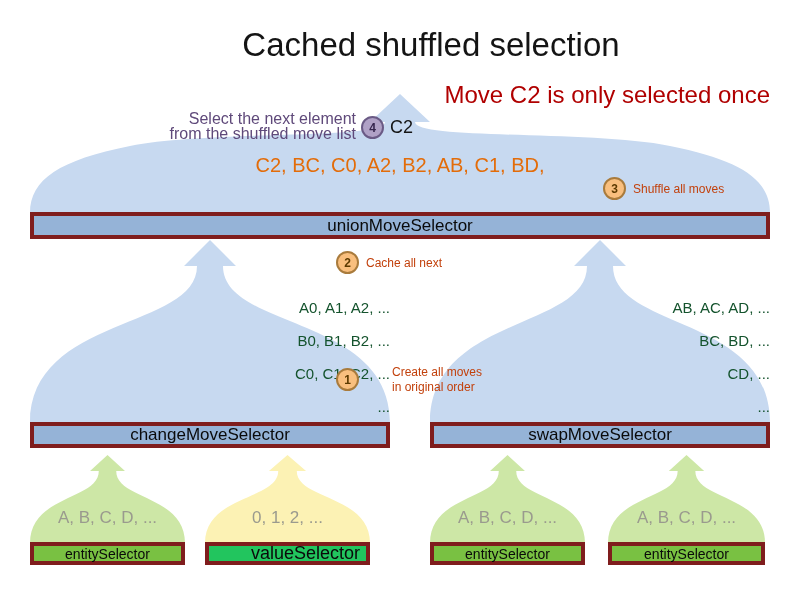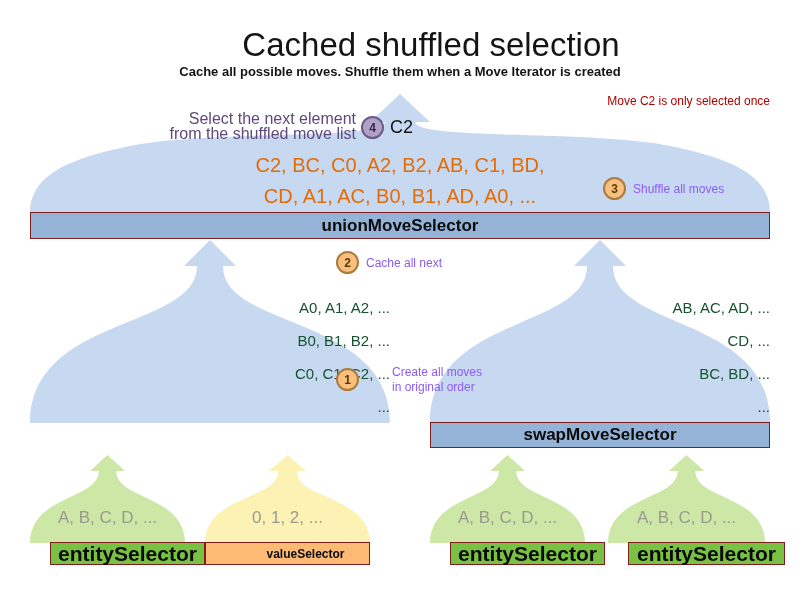--- a/index.html
+++ b/index.html
@@ -2,43 +2,43 @@
 <html><head>
 <meta charset="utf-8">
 <style>
   html,body{margin:0;padding:0;background:#fff;}
   .stage{position:relative;width:800px;height:600px;background:#ffffff;overflow:hidden;
          font-family:"Liberation Sans",sans-serif;}
   .abs{position:absolute;}
 
   .title{left:0;top:26px;width:800px;text-align:center;font-size:33px;color:#141414;padding-left:31px;}
   .subtitle{left:0;top:64px;width:800px;text-align:center;font-size:13px;font-weight:bold;color:#141414;}
-  .note{top:94px;right:30px;font-size:12px;color:#b00000;}
+  .note{top:81px;right:30px;font-size:24px;color:#b00000;}
 
   .purple-label{left:150px;top:111px;width:206px;text-align:right;font-size:16px;line-height:15px;color:#5f497a;}
 
   .badge{width:23px;height:23px;border-radius:50%;box-sizing:border-box;
          display:flex;align-items:center;justify-content:center;
          font-size:12px;font-weight:bold;}
   .badge.orange{background:#f9bf7e;border:2px solid #a97b3c;color:#5c3a00;}
   .badge.purple{background:#b0a1c6;border:2px solid #6a5a85;color:#35254d;}
 
   .output-value{left:390px;top:117px;font-size:18px;color:#141414;}
 
   .moves{left:0;width:800px;text-align:center;font-size:20px;color:#e36c09;}
   .moves.l1{top:154px;}
   .moves.l2{top:185px;}
 
-  .bar{box-sizing:border-box;border:1px solid #7f1d1d;display:flex;align-items:center;justify-content:center;
-       font-weight:bold;color:#0a0a0a;}
+  .bar{box-sizing:border-box;border:4px solid #7f1d1d;display:flex;align-items:center;justify-content:center;
+       font-weight:normal;color:#0a0a0a;}
   .bar.blue{background:#95b3d7;font-size:17px;}
-  .bar.green{background:#79c142;font-size:21px;margin-left:20px;}
-  .bar.yellow{background:#fdba74;font-size:12px;padding-left:36px;}
+  .bar.green{background:#79c142;font-size:14px;}
+  .bar.yellow{background:#22c55e;font-size:18px;padding-left:36px;}
 
-  .step-label{font-size:12px;line-height:15px;color:#8b5cf6;}
+  .step-label{font-size:12px;line-height:15px;color:#c2410c;}
 
   .gray-list{text-align:right;font-size:15px;line-height:33px;color:#14532d;}
 
   .items-text{text-align:center;font-size:17px;color:#9a9a8e;}
 
   svg.funnel{display:block;}
 </style>
 </head>
 <body>
 
@@ -66,61 +66,60 @@
 
   <svg class="abs funnel" style="left:430px;top:455px;" width="155" height="88" viewBox="0 0 160 88" preserveAspectRatio="none">
     <path fill="#cde7a6" d="M80,0 L98,16 L89,16 C89,45 160,40 160,88 L0,88 C0,40 71,45 71,16 L62,16 Z"></path>
   </svg>
 
   <svg class="abs funnel" style="left:608px;top:455px;" width="157" height="88" viewBox="0 0 160 88" preserveAspectRatio="none">
     <path fill="#cde7a6" d="M80,0 L98,16 L89,16 C89,45 160,40 160,88 L0,88 C0,40 71,45 71,16 L62,16 Z"></path>
   </svg>
 
   <div class="abs title">Cached shuffled selection</div>
-  <div class="abs subtitle">Cache all possible moves. Shuffle them when a Move Iterator is created</div>
   <div class="abs note">Move C2 is only selected once</div>
 
   <div class="abs purple-label">
     <div>Select the next element</div>
     <div>from the shuffled move list</div>
   </div>
   <div class="abs badge purple" style="left:361px;top:116px;">4</div>
   <div class="abs output-value">C2</div>
 
   <div class="abs moves l1">C2, BC, C0, A2, B2, AB, C1, BD,</div>
-  <div class="abs moves l2">CD, A1, AC, B0, B1, AD, A0, ...</div>
 
   <div class="abs badge orange" style="left:603px;top:177px;">3</div>
   <div class="abs step-label" style="left:633px;top:182px;">Shuffle all moves</div>
 
   <div class="abs bar blue" style="left:30px;top:212px;width:740px;height:27px;">unionMoveSelector</div>
 
   <div class="abs badge orange" style="left:336px;top:251px;">2</div>
   <div class="abs step-label" style="left:366px;top:256px;">Cache all next</div>
 
   <div class="abs gray-list" style="left:30px;top:291px;width:360px;">
     <div>A0, A1, A2, ...</div>
     <div>B0, B1, B2, ...</div>
     <div>C0, C1, C2, ...</div>
     <div>...</div>
   </div>
 
   <div class="abs gray-list" style="left:430px;top:291px;width:340px;">
     <div>AB, AC, AD, ...</div>
+    <div>BC, BD, ...</div>
     <div>CD, ...</div>
-    <div>BC, BD, ...</div>
     <div>...</div>
   </div>
 
   <div class="abs badge orange" style="left:336px;top:368px;">1</div>
   <div class="abs step-label" style="left:364px;top:365px;margin-left:28px;">
     <div>Create all moves</div>
     <div>in original order</div>
   </div>
 
+  <div class="abs bar blue" style="left:30px;top:422px;width:360px;height:26px;">changeMoveSelector</div>
   <div class="abs bar blue" style="left:430px;top:422px;width:340px;height:26px;">swapMoveSelector</div>
 
   <div class="abs items-text" style="left:30px;top:508px;width:155px;">A, B, C, D, ...</div>
   <div class="abs items-text" style="left:205px;top:508px;width:165px;">0, 1, 2, ...</div>
   <div class="abs items-text" style="left:430px;top:508px;width:155px;">A, B, C, D, ...</div>
   <div class="abs items-text" style="left:608px;top:508px;width:157px;">A, B, C, D, ...</div>
 
   <div class="abs bar green" style="left:30px;top:542px;width:155px;height:23px;">entitySelector</div>
   <div class="abs bar yellow" style="left:205px;top:542px;width:165px;height:23px;">valueSelector</div>
   <div class="abs bar green" style="left:430px;top:542px;width:155px;height:23px;">entitySelector</div>

